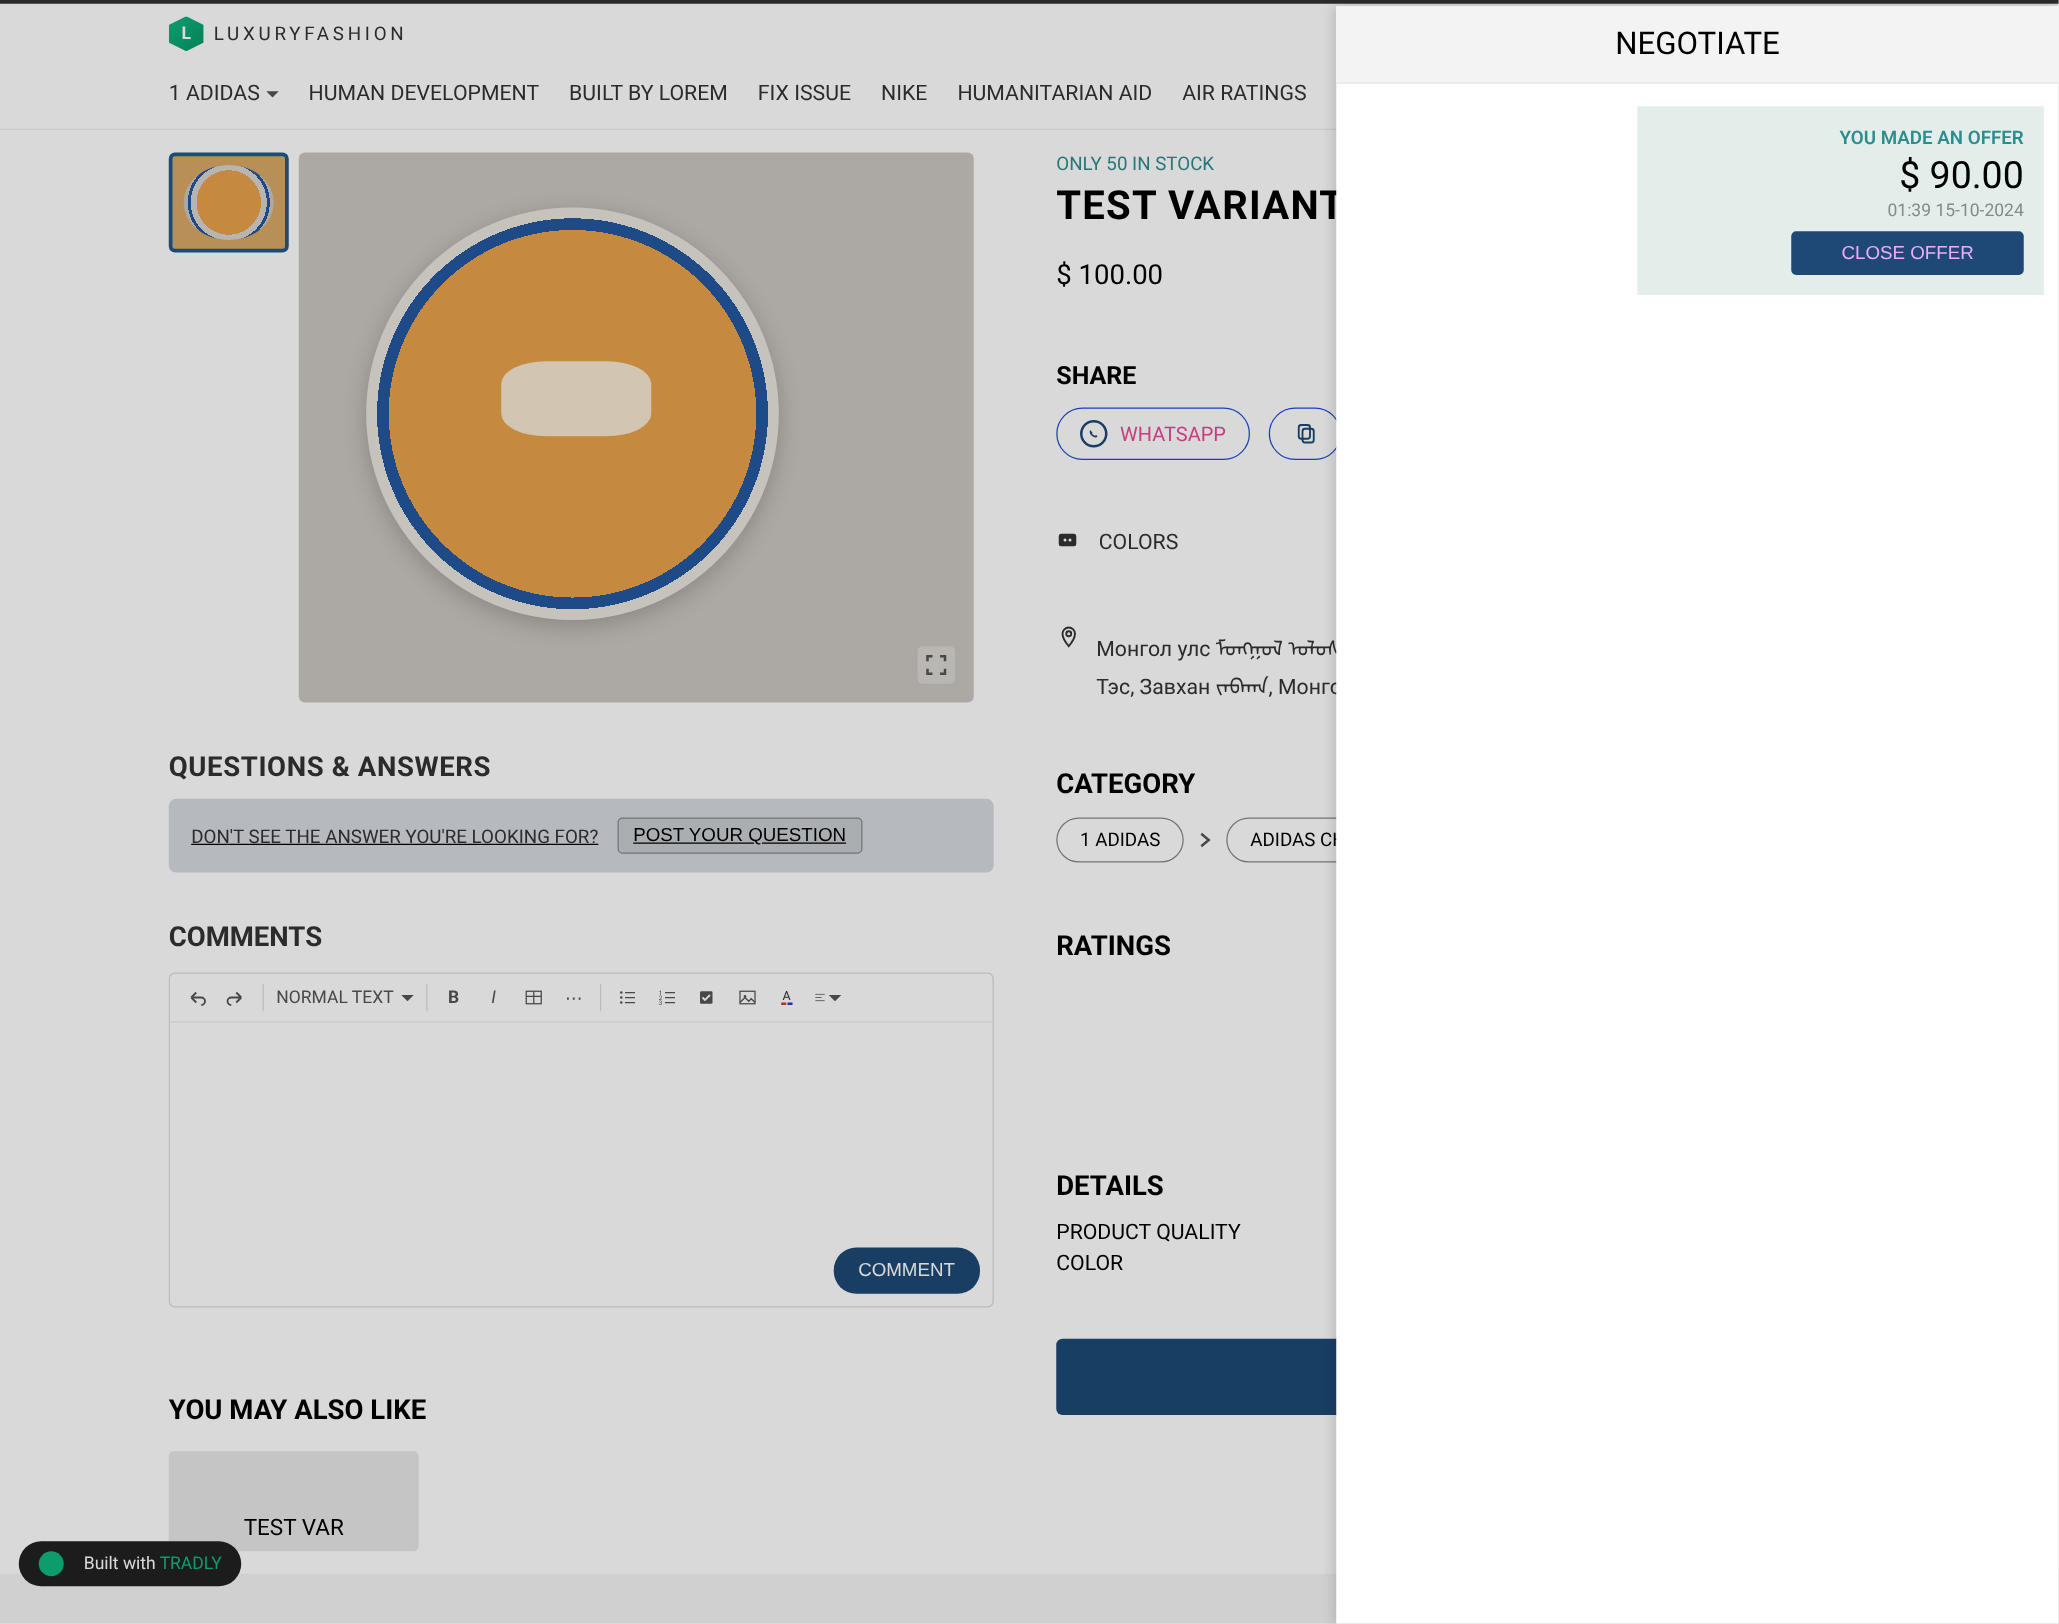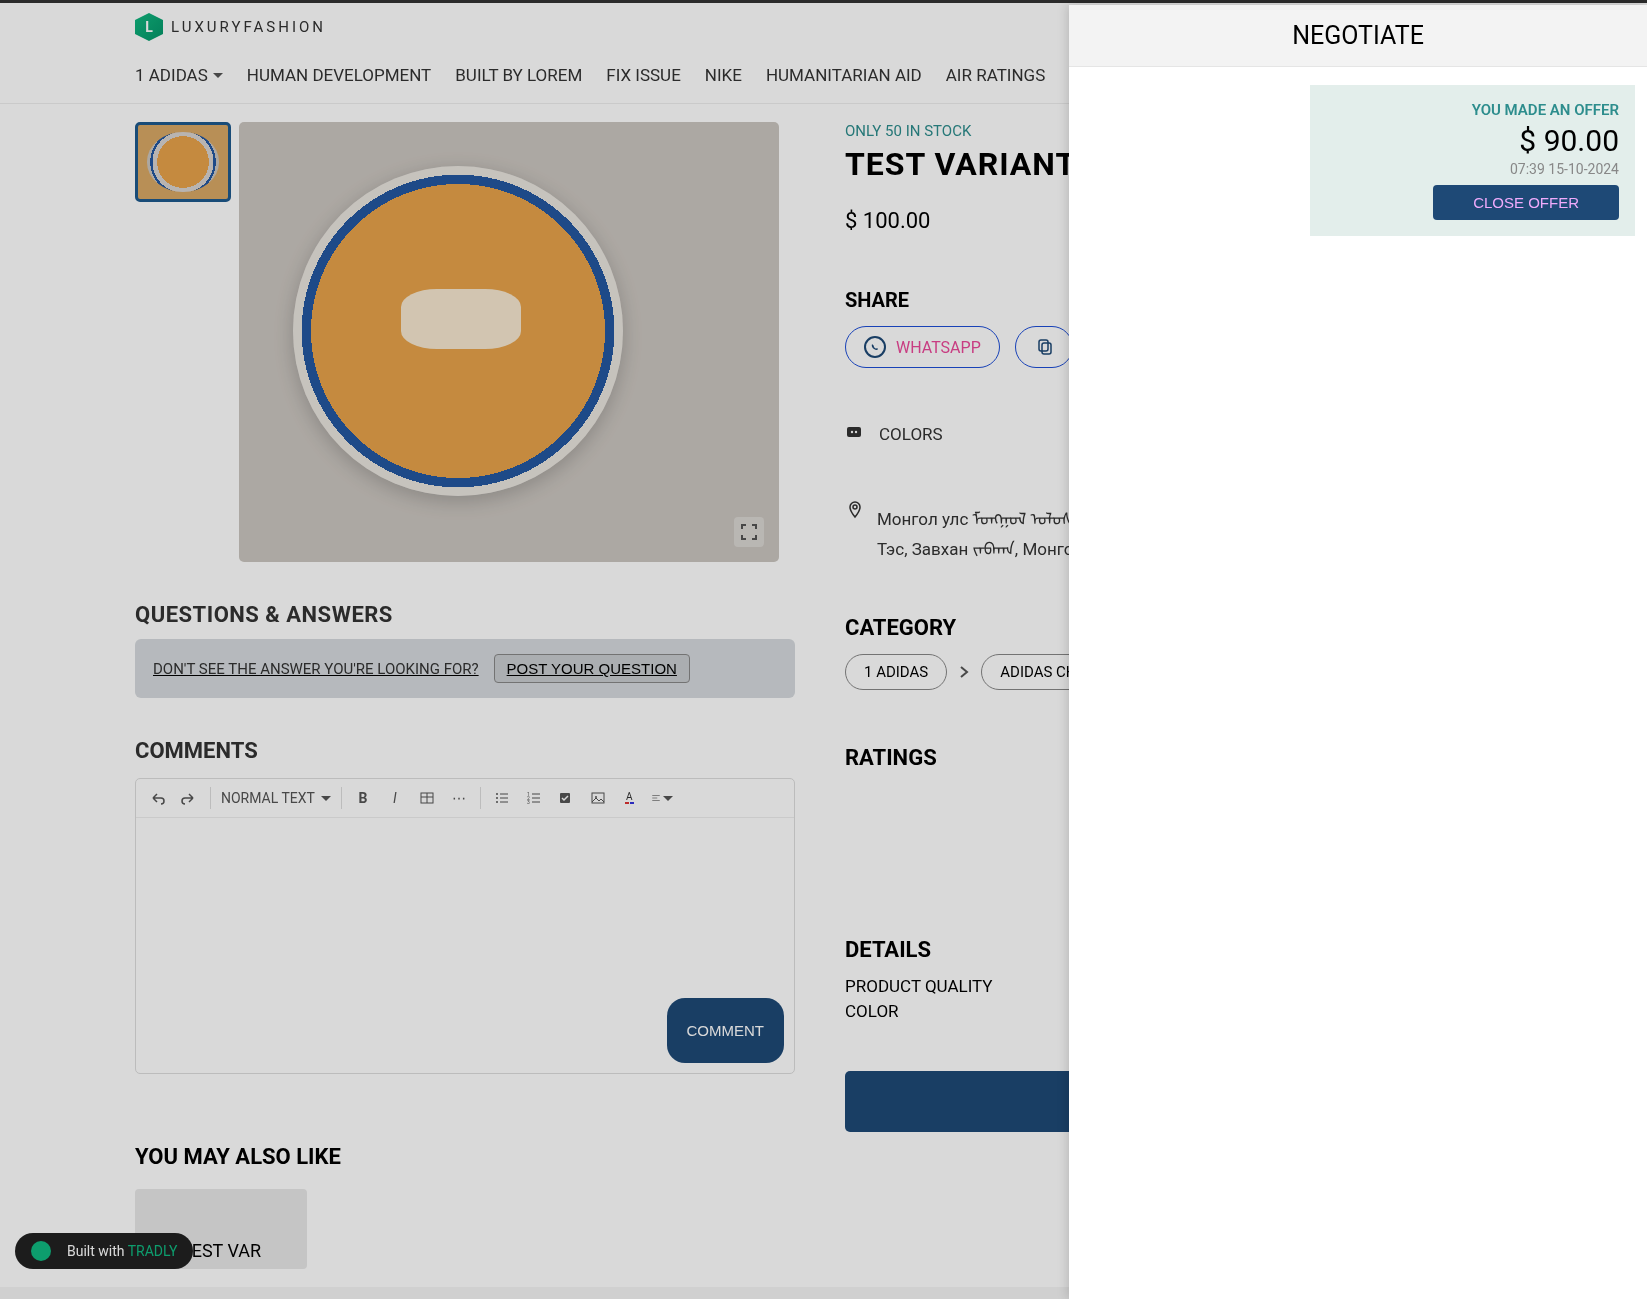--- a/index.html
+++ b/index.html
@@ -210,21 +210,21 @@
     .editor-footer {
       display: flex;
       justify-content: flex-end;
       padding: 10px;
     }
     .comment-btn {
       background: #1e4976;
       color: #fff;
       border: none;
       border-radius: 18px;
-      padding: 24px 20px;
+      padding: 10px 20px;
       font-size: 15px;
       cursor: pointer;
     }
     .right {
       flex: 1;
     }
     .stock {
       color: #2d8d8d;
       font-size: 15px;
     }
@@ -330,21 +330,21 @@
       text-align: center;
       border-radius: 5px;
       margin-top: 50px;
       cursor: pointer;
     }
     .also-like {
       font-size: 22px;
       margin-top: 70px;
     }
     .card {
-      width: 172px;
+      width: 200px;
       height: 80px;
       background: #e8e8e8;
       border-radius: 4px;
       margin-top: 20px;
       display: flex;
       flex-direction: column;
       justify-content: flex-end;
       align-items: center;
       padding-bottom: 8px;
     }
@@ -634,16 +634,16 @@
   </span>
 </div>
 
 <div class="overlay"></div>
 
 <div class="side-panel">
   <div class="panel-header">NEGOTIATE</div>
   <div class="offer-card">
     <div class="offer-label">YOU MADE AN OFFER</div>
     <div class="offer-amount">$ 90.00</div>
-    <div class="offer-time">07:39 15-10-2024</div>
+    <div class="offer-time">01:39 15-10-2024</div>
     <button class="close-offer">CLOSE OFFER</button>
   </div>
 </div>
 
 </body></html>

